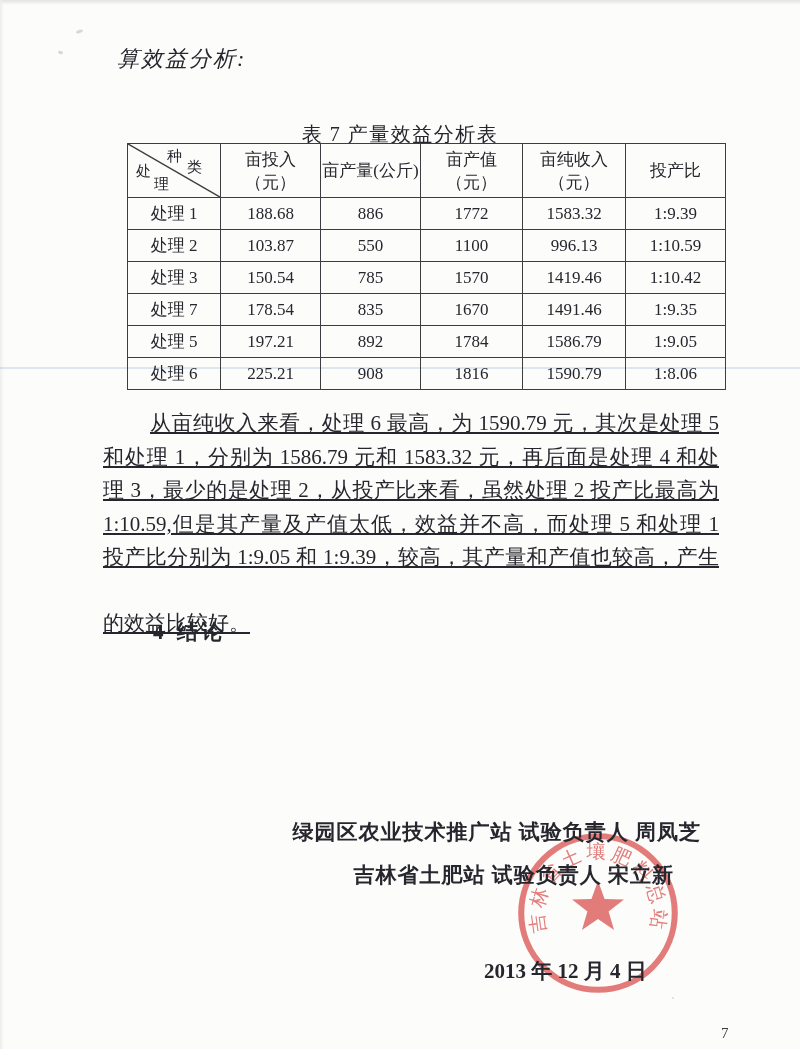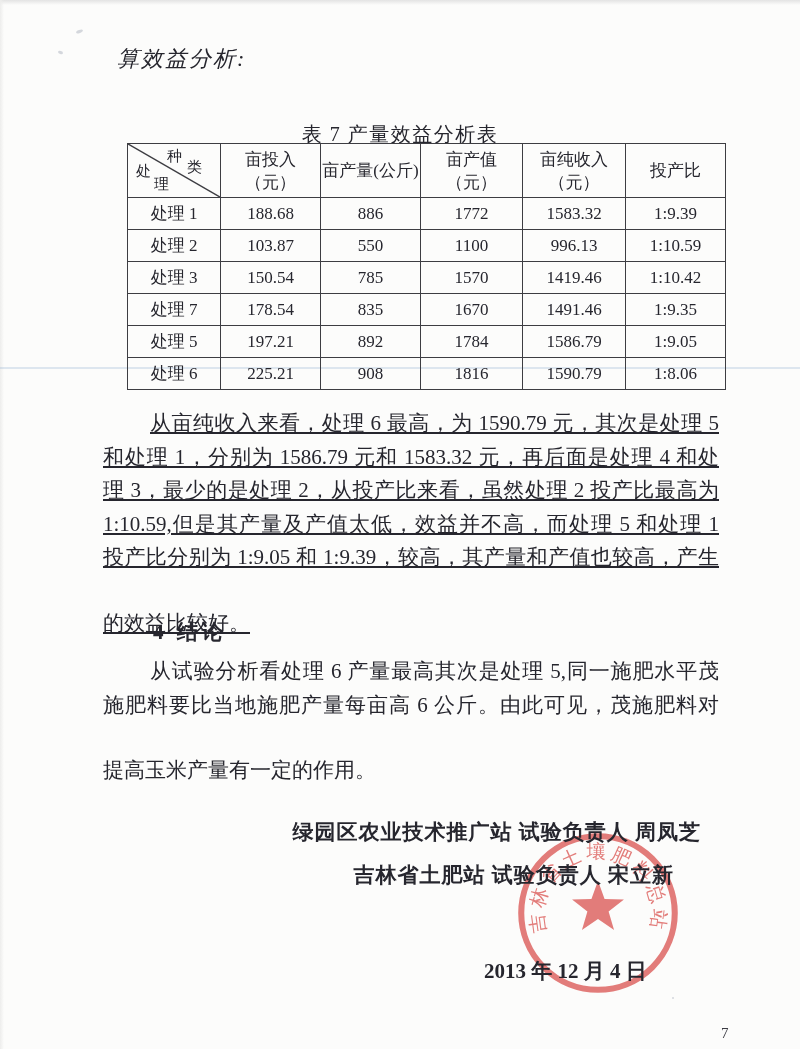--- a/index.html
+++ b/index.html
@@ -174,25 +174,20 @@
     <div class="par-line indent">从亩纯收入来看，处理 6 最高，为 1590.79 元，其次是处理 5</div>
     <div class="par-line">和处理 1，分别为 1586.79 元和 1583.32 元，再后面是处理 4 和处</div>
     <div class="par-line">理 3，最少的是处理 2，从投产比来看，虽然处理 2 投产比最高为</div>
     <div class="par-line">1:10.59,但是其产量及产值太低，效益并不高，而处理 5 和处理 1</div>
     <div class="par-line">投产比分别为 1:9.05 和 1:9.39，较高，其产量和产值也较高，产生</div>
     <div class="par-line last">的效益比较好。</div>
   </div>
 
   <div class="conclusion-heading">4 结论</div>
 
-  <div class="body-par par-conclusion">
-    <div class="par-line indent">从试验分析看处理 6 产量最高其次是处理 5,同一施肥水平茂</div>
-    <div class="par-line">施肥料要比当地施肥产量每亩高 6 公斤。由此可见，茂施肥料对</div>
-    <div class="par-line last">提高玉米产量有一定的作用。</div>
-  </div>
 
   <div class="sig-line sig-2">吉林省土肥站 试验负责人 宋立新</div>
   <div class="sig-line sig-1">绿园区农业技术推广站 试验负责人 周凤芝</div>
   <div class="date-line">2013 年 12 月 4 日</div>
 
   <div class="page-number">7</div>
 
 </div>
 
 </body></html>

